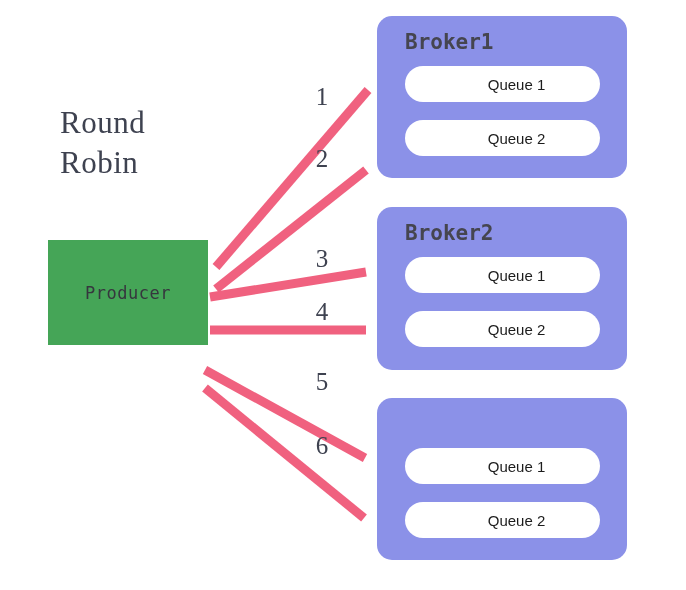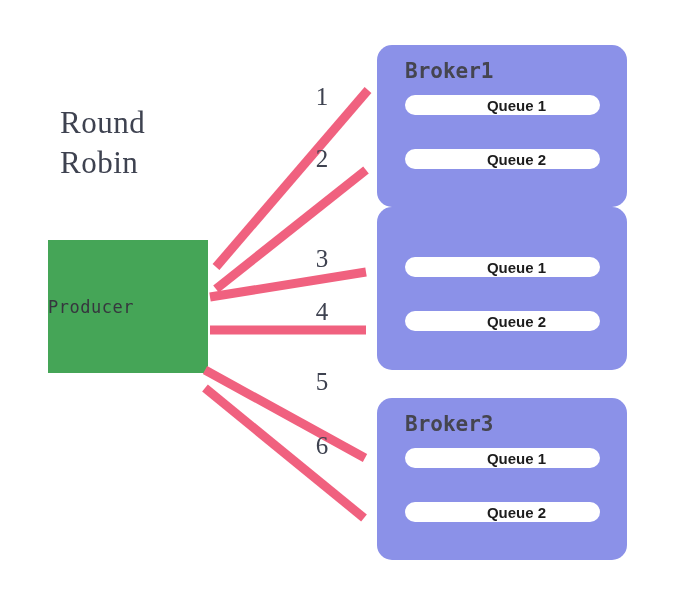--- a/index.html
+++ b/index.html
@@ -30,25 +30,25 @@
     letter-spacing: 0.5px;
     white-space: pre-line;
   }
 
   
   #producer {
     position: absolute;
     left: 48px;
     top: 240px;
     width: 160px;
-    height: 133px;
+    height: 105px;
     background: #45a557;
     display: flex;
     align-items: center;
-    justify-content: flex-start;
+    justify-content: center;
   }
   #producer-label {
     font-family: "DejaVu Sans Mono", "Liberation Mono", monospace;
     font-size: 17px;
     color: #36363e;
     letter-spacing: 0.5px;
   }
 
   
   #connectors {
@@ -77,46 +77,45 @@
   #num-6 { left: 309px; top: 432px; }
 
   
   .broker {
     position: absolute;
     left: 377px;
     width: 250px;
     background: #8b91e8;
     border-radius: 15px;
   }
-  #broker-1 { top: 16px;  height: 162px; margin-top: 29px; }
+  #broker-1 { top: 16px;  height: 162px; }
   #broker-2 { top: 207px; height: 163px; }
   #broker-3 { top: 398px; height: 162px; }
 
   .broker-title {
     position: absolute;
     left: 28px;
     top: 14px;
     font-family: "DejaVu Sans Mono", "Liberation Mono", monospace;
     font-size: 21px;
     font-weight: 700;
     color: #45454f;
     letter-spacing: 0px;
   }
 
   .queue {
     position: absolute;
     left: 28px;
     width: 195px;
-    height: 20px;
+    height: 36px;
     background: #ffffff;
     border-radius: 18px;
     display: flex;
     align-items: center;
     justify-content: center;
-    font-weight: bold;
   }
   .queue-1 { top: 50px; }
   .queue-2 { top: 104px; }
   .queue-label {
     font-family: "Liberation Sans", "DejaVu Sans", sans-serif;
     font-size: 15px;
     color: #1c1c1c;
     padding-left: 28px;
   }
 </style>
@@ -154,30 +153,30 @@
     <div class="broker-title">Broker1</div>
     <div class="queue queue-1">
       <span class="queue-label">Queue 1</span>
     </div>
     <div class="queue queue-2">
       <span class="queue-label">Queue 2</span>
     </div>
   </div>
 
   <div class="broker" id="broker-2">
+    <div class="broker-title">Broker2</div>
     <div class="queue queue-1">
       <span class="queue-label">Queue 1</span>
     </div>
     <div class="queue queue-2">
       <span class="queue-label">Queue 2</span>
     </div>
   </div>
 
   <div class="broker" id="broker-3">
-    <div class="broker-title">Broker3</div>
     <div class="queue queue-1">
       <span class="queue-label">Queue 1</span>
     </div>
     <div class="queue queue-2">
       <span class="queue-label">Queue 2</span>
     </div>
   </div>
 
 </div>
 

